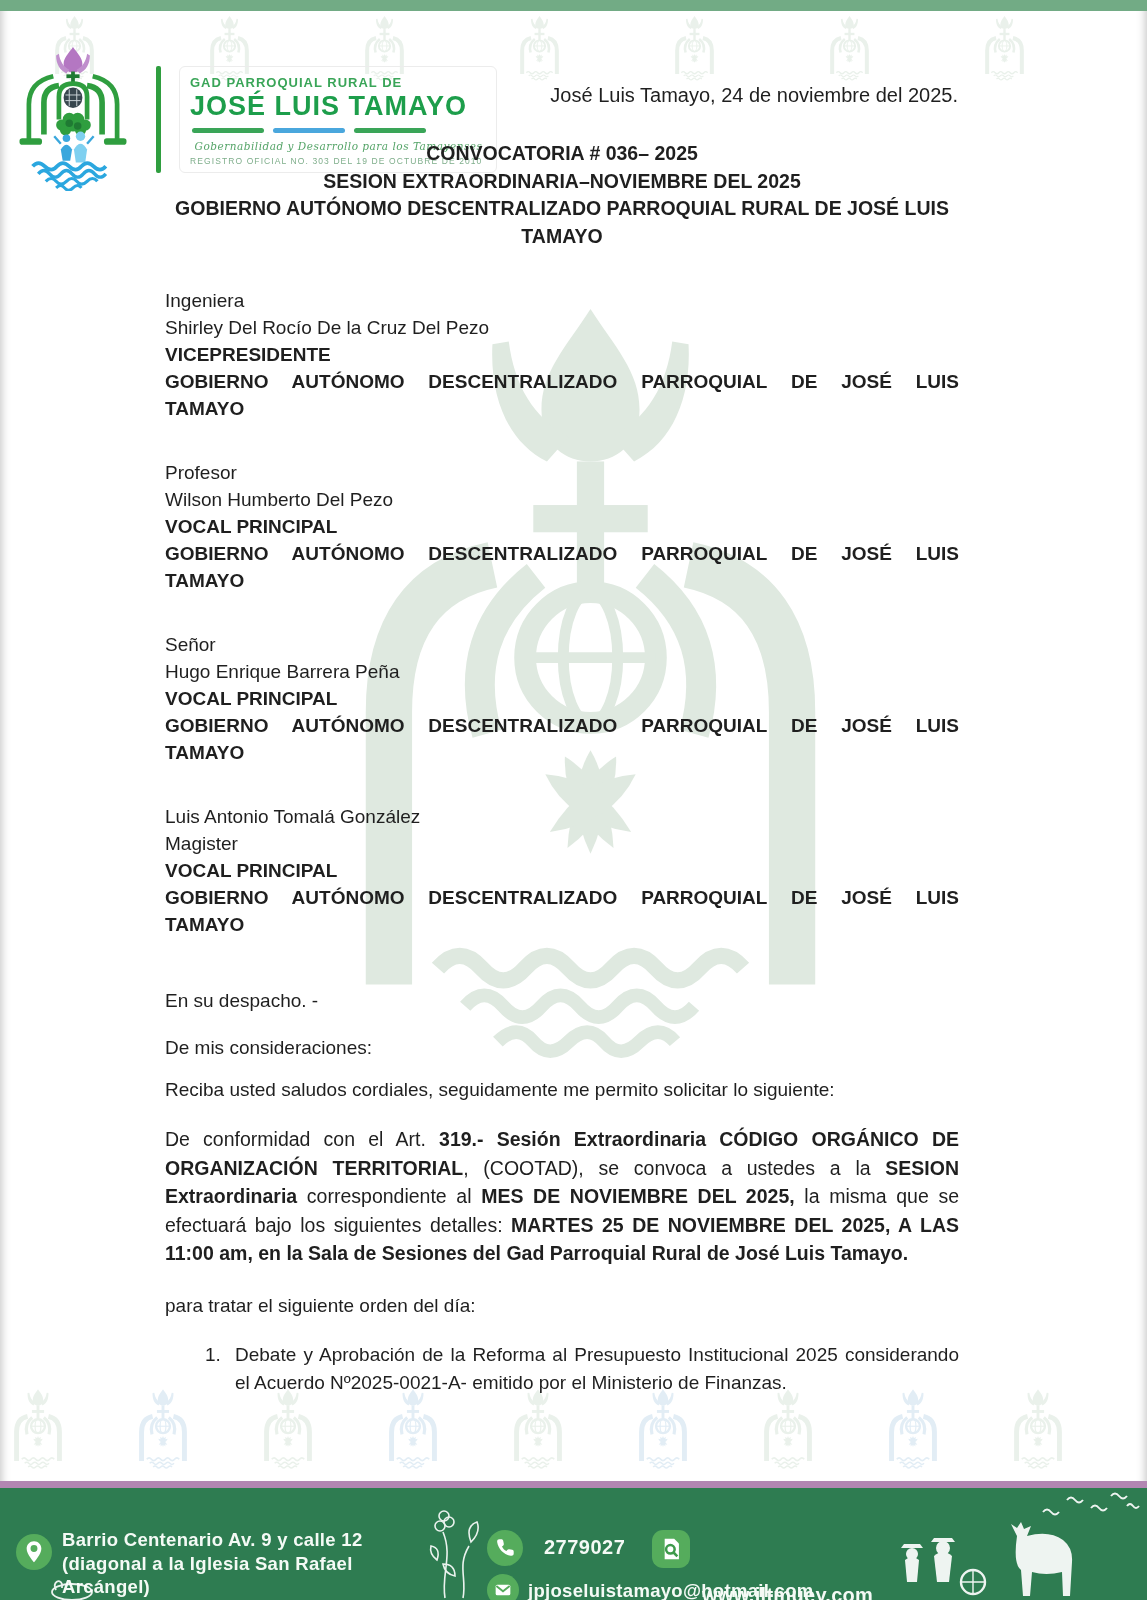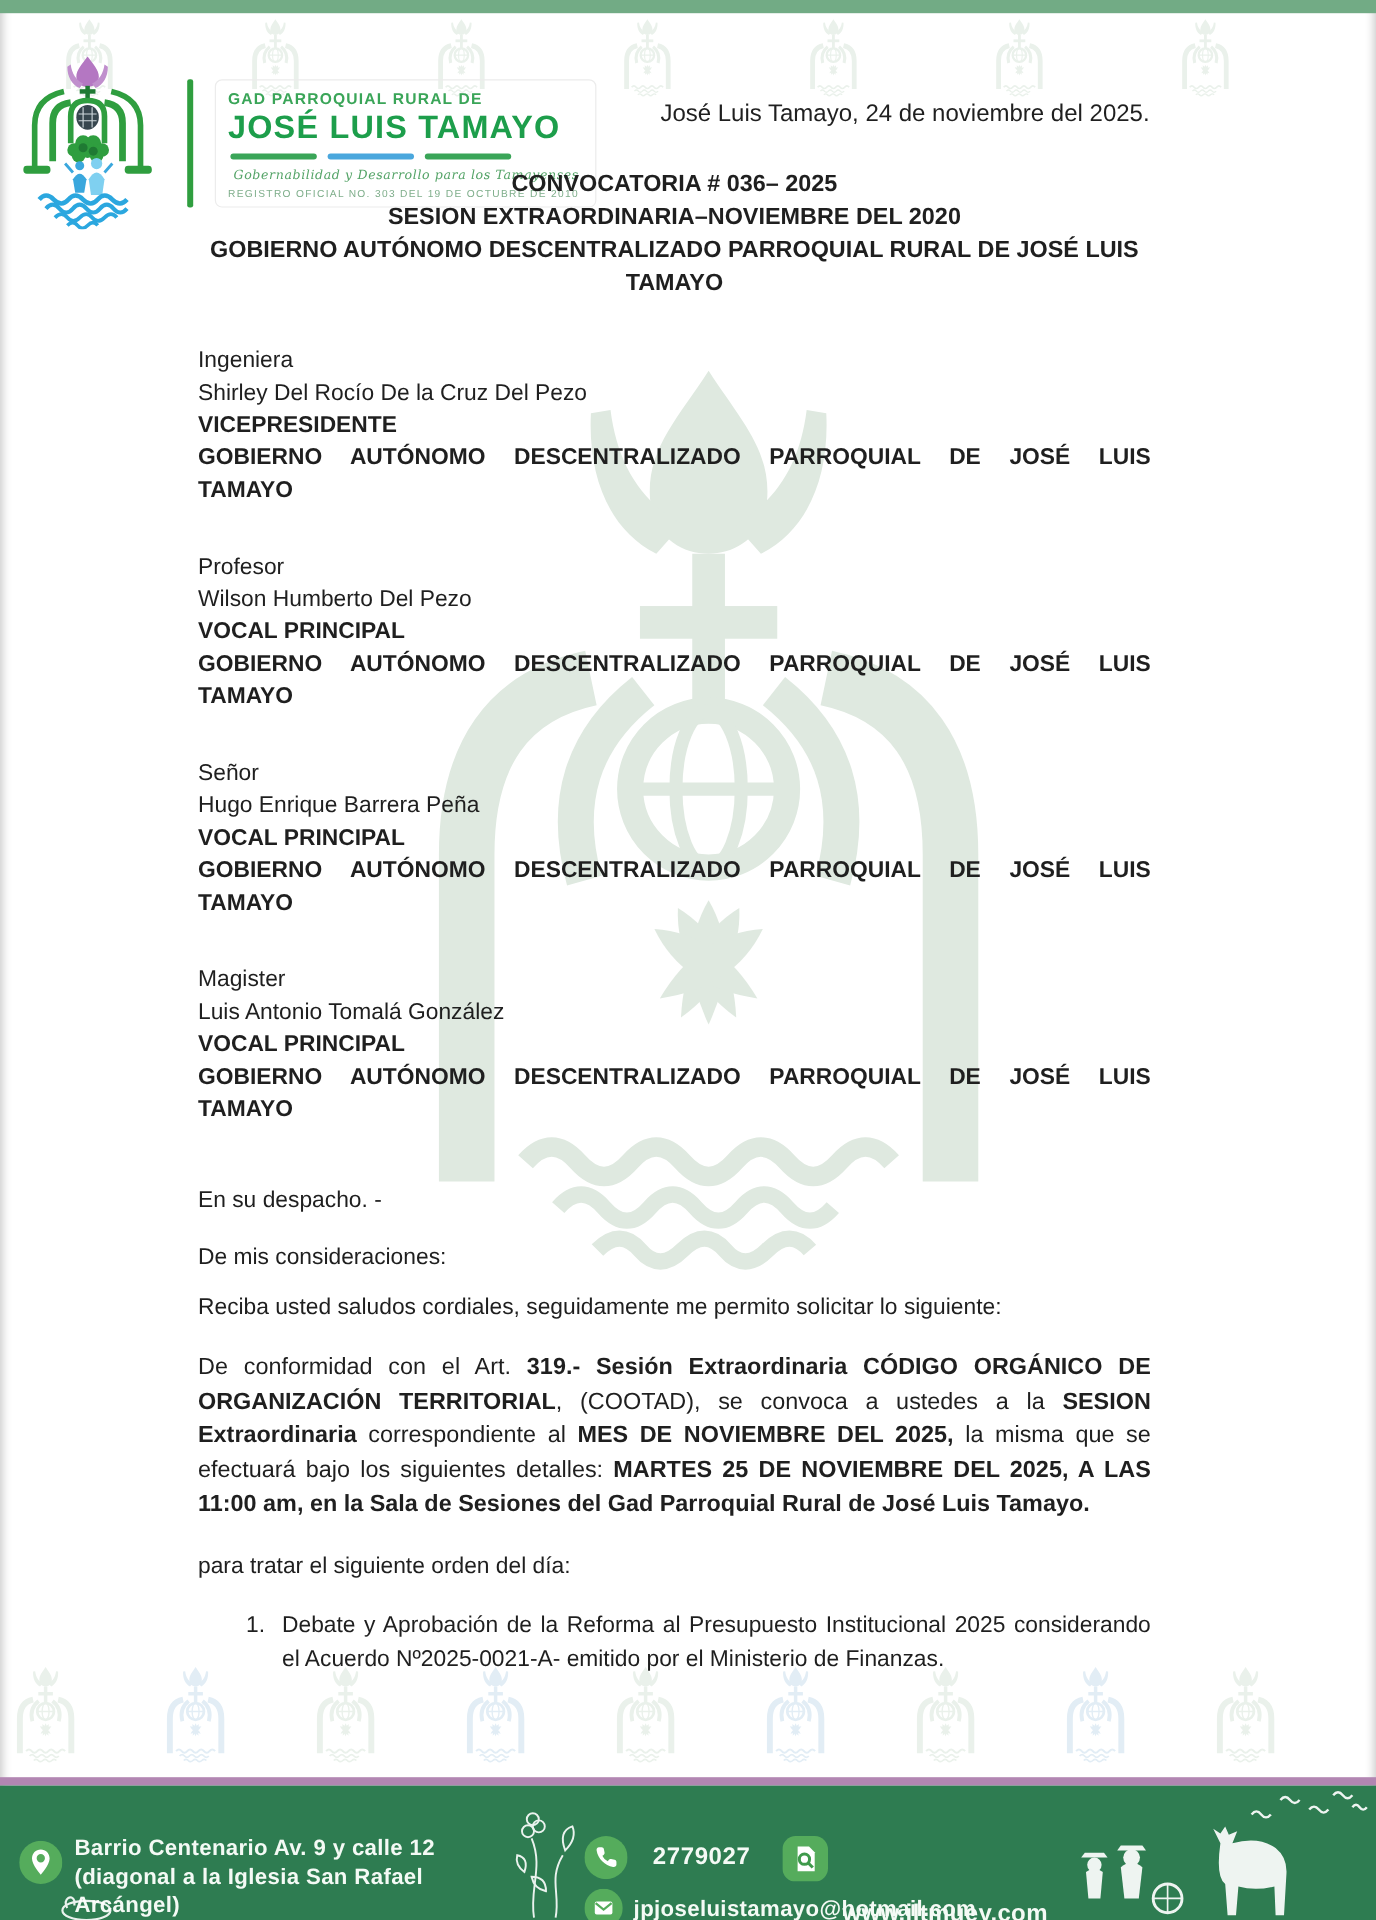--- a/index.html
+++ b/index.html
@@ -173,21 +173,21 @@
       <div class="logo-registry">REGISTRO OFICIAL NO. 303 DEL 19 DE OCTUBRE DE 2010</div>
     </div>
   </div>
 
   <div class="date-line">José Luis Tamayo, 24 de noviembre del 2025.</div>
 
   <div class="doc-body">
 
     <div class="title-block">
       <div>CONVOCATORIA # 036– 2025</div>
-      <div>SESION EXTRAORDINARIA–NOVIEMBRE DEL 2020</div>
+      <div>SESION EXTRAORDINARIA–NOVIEMBRE DEL 2025</div>
       <div>GOBIERNO AUTÓNOMO DESCENTRALIZADO PARROQUIAL RURAL DE JOSÉ LUIS TAMAYO</div>
     </div>
 
     <div class="recipient">
       <div>Ingeniera</div>
       <div>Shirley Del Rocío De la Cruz Del Pezo</div>
       <div class="bold">VICEPRESIDENTE</div>
       <div class="bold jlast">GOBIERNO AUTÓNOMO DESCENTRALIZADO PARROQUIAL DE JOSÉ LUIS</div>
       <div class="bold">TAMAYO</div>
     </div>
@@ -202,22 +202,22 @@
 
     <div class="recipient">
       <div>Señor</div>
       <div>Hugo Enrique Barrera Peña</div>
       <div class="bold">VOCAL PRINCIPAL</div>
       <div class="bold jlast">GOBIERNO AUTÓNOMO DESCENTRALIZADO PARROQUIAL DE JOSÉ LUIS</div>
       <div class="bold">TAMAYO</div>
     </div>
 
     <div class="recipient">
+      <div>Luis Antonio Tomalá González</div>
       <div>Magister</div>
-      <div>Luis Antonio Tomalá González</div>
       <div class="bold">VOCAL PRINCIPAL</div>
       <div class="bold jlast">GOBIERNO AUTÓNOMO DESCENTRALIZADO PARROQUIAL DE JOSÉ LUIS</div>
       <div class="bold">TAMAYO</div>
     </div>
 
     <div class="despacho">En su despacho. -</div>
     <div class="consideraciones">De mis consideraciones:</div>
     <div class="saludos">Reciba usted saludos cordiales, seguidamente me permito solicitar lo siguiente:</div>
 
     <div class="para"><span>De conformidad con el Art. </span><span class="b">319.- Sesión Extraordinaria CÓDIGO ORGÁNICO DE ORGANIZACIÓN TERRITORIAL</span><span>, (COOTAD), se convoca a ustedes a la </span><span class="b">SESION Extraordinaria</span><span> correspondiente al </span><span class="b">MES DE NOVIEMBRE DEL 2025,</span><span> la misma que se efectuará bajo los siguientes detalles: </span><span class="b">MARTES 25 DE NOVIEMBRE DEL 2025, A LAS 11:00 am, en la Sala de Sesiones del Gad Parroquial Rural de José Luis Tamayo.</span></div>

